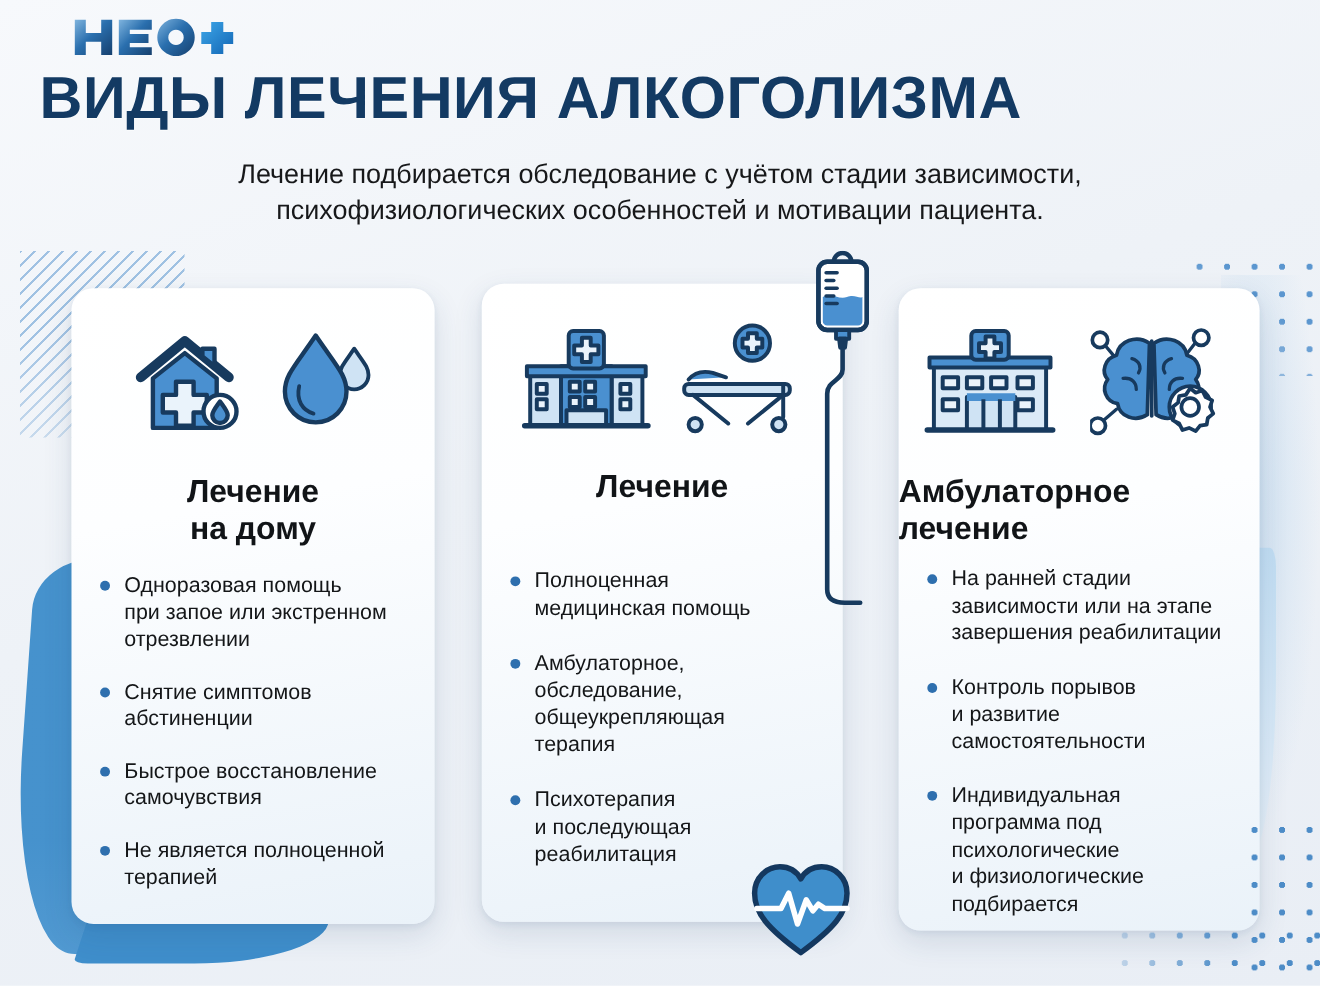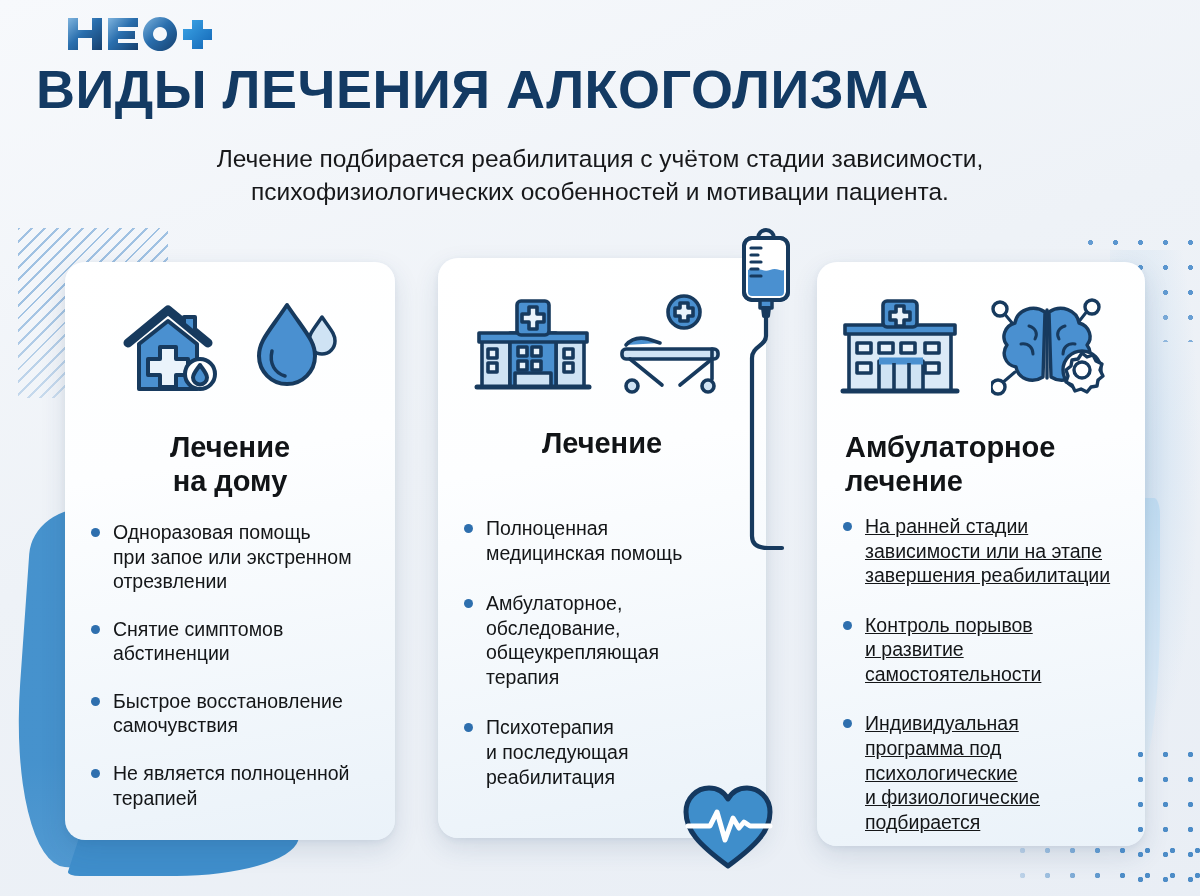--- a/index.html
+++ b/index.html
@@ -99,29 +99,29 @@
 
   .icons{position:absolute;top:22px;left:0;width:100%;height:130px;
     display:flex;align-items:center;justify-content:center;gap:26px;}
   #card-3 .icons{justify-content:flex-start;padding-left:22px;gap:30px;}
   .icons svg{display:block;}
 
   .card-title{
     position:absolute;left:0;width:100%;top:168px;
     text-align:center;font-size:29px;font-weight:bold;color:#111417;line-height:1.18;
   }
-  #card-3 .card-title{text-align:left;padding-left:28px;width:auto;}
+  #card-3 .card-title{text-align:left;width:auto;}
   .card-title span{display:block;}
 
   .bullets{position:absolute;left:24px;right:14px;top:258px;}
   #card-3 .bullets{left:24px;right:8px;top:252px;}
   .bullet{position:relative;padding-left:24px;margin-bottom:23px;
     font-size:19.5px;line-height:1.26;color:#141618;}
   #card-2 .bullet{margin-bottom:26px;}
-  #card-3 .bullet{margin-bottom:25px;text-decoration:underline;}
+  #card-3 .bullet{margin-bottom:25px;}
   .bullet .dot{position:absolute;left:2px;top:8px;width:9px;height:9px;
     border-radius:50%;background:#2e6fae;}
   .bullet .txt{display:block;}
   .bullet .txt span{display:block;white-space:nowrap;}
 
   
   .iv-drip{position:absolute;left:736px;top:228px;}
   .heart{position:absolute;left:680px;top:778px;}
 </style>
 </head>
@@ -156,21 +156,21 @@
 
       <path d="M94 5 a17 17 0 1 0 .01 0 Z M94 15 a7 7 0 1 1 -.01 0 Z" fill="url(#lg1)"></path>
 
       <path d="M126 8 h11 v9 h9 v11 h-9 v9 h-11 v-9 h-9 V17 h9 Z" fill="url(#lg2)"></path>
     </svg>
   </div>
 
   <div class="page-title">ВИДЫ ЛЕЧЕНИЯ АЛКОГОЛИЗМА</div>
 
   <div class="subtitle">
-    <div>Лечение подбирается реабилитация с учётом стадии зависимости,</div>
+    <div>Лечение подбирается обследование с учётом стадии зависимости,</div>
     <div>психофизиологических особенностей и мотивации пациента.</div>
   </div>
 
   <div class="card" id="card-1">
     <div class="icons">
 
       <svg width="104" height="100" viewBox="0 0 104 100">
         <g stroke="#173a5e" stroke-width="4" stroke-linejoin="round" stroke-linecap="round">
           <path d="M17 45 V90 H75 V45 L46 22 Z" fill="#4a90d0"></path>
           <path d="M6 44 L46 11 L86 44" fill="none" stroke-width="9"></path>

